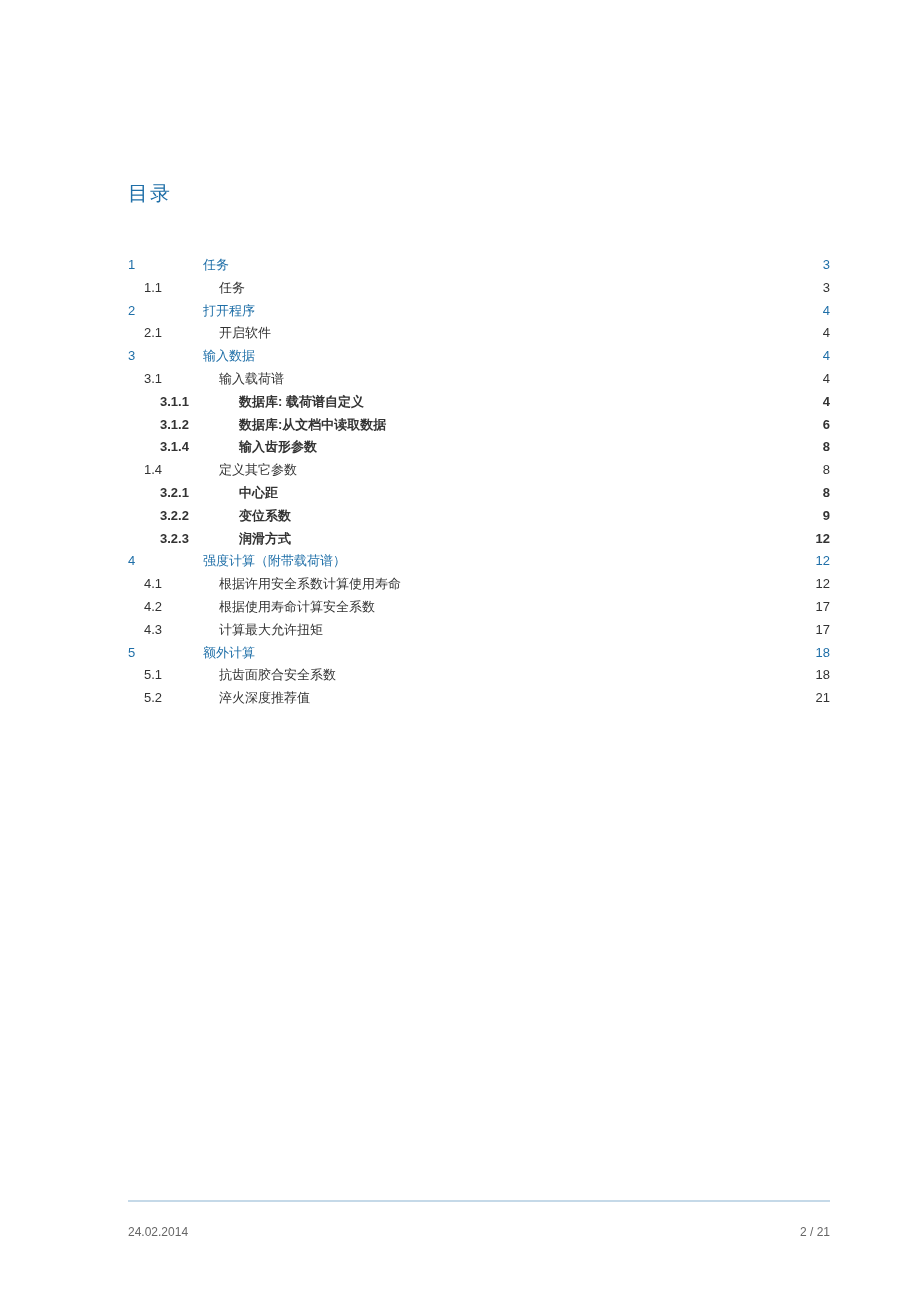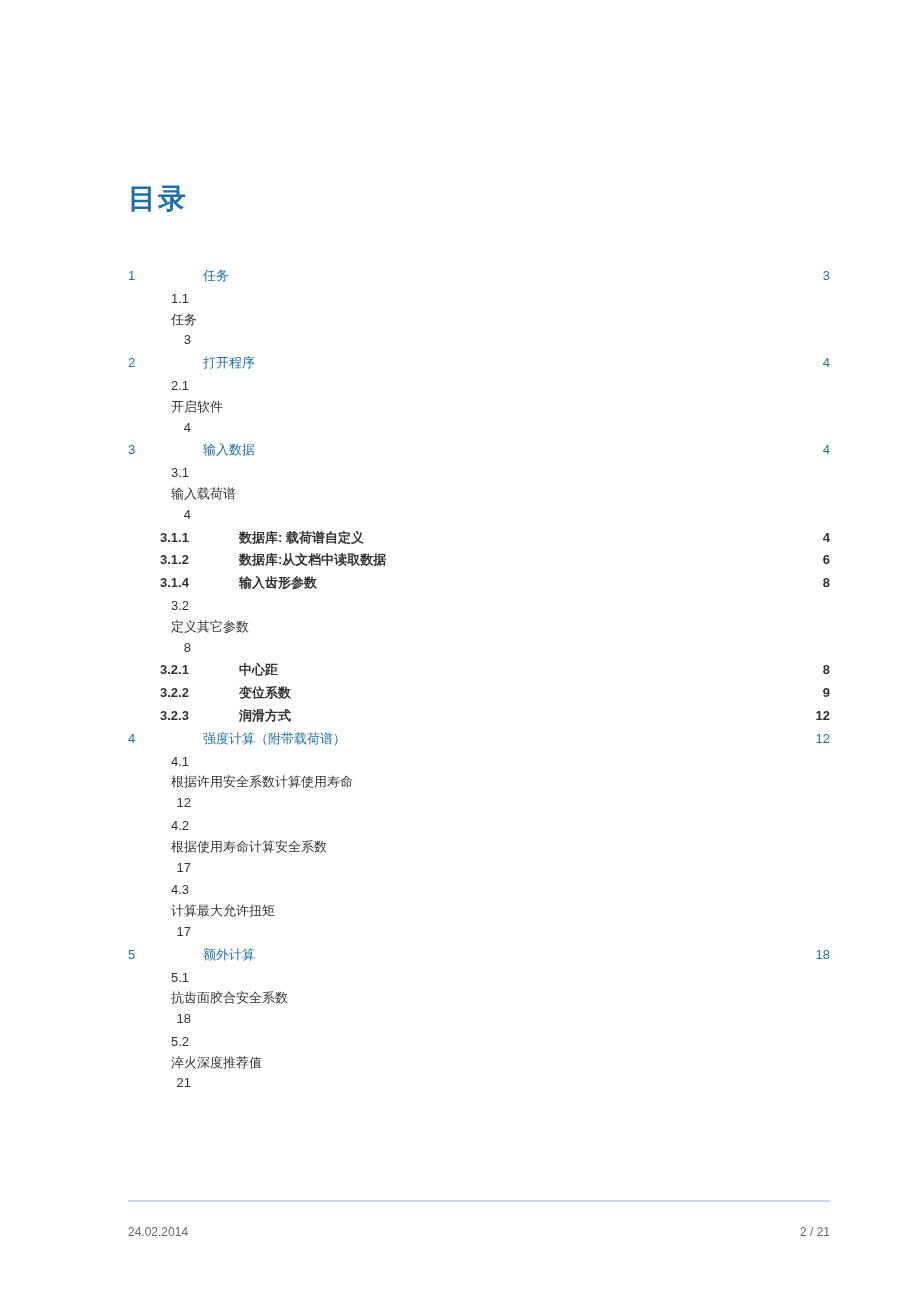--- a/index.html
+++ b/index.html
@@ -11,23 +11,23 @@
       width: 920px;
       height: 1302px;
       background: #ffffff;
       font-family: "Microsoft YaHei", "SimSun", sans-serif;
       position: relative;
     }
     .page-content {
       padding: 180px 90px 0 128px;
     }
     .toc-title {
-      font-size: 28px;
+      font-size: 20px;
       color: #1f6fa8;
-      font-weight: bold;
+      font-weight: normal;
       margin-bottom: 48px;
       letter-spacing: 2px;
     }
     .toc-list {
       list-style: none;
     }
     .toc-item {
       display: flex;
       align-items: baseline;
       font-size: 13px;
@@ -35,21 +35,20 @@
       margin-bottom: 2px;
       white-space: nowrap;
     }
     .toc-item.level-1 {
       color: #1f6fa8;
       padding-left: 0;
     }
     .toc-item.level-2 {
       color: #333333;
       padding-left: 16px;
-      flex-direction: column;
     }
     .toc-item.level-3 {
       color: #333333;
       padding-left: 32px;
       font-weight: bold;
     }
     .toc-number {
       display: inline-block;
       min-width: 48px;
       padding-right: 8px;
@@ -160,21 +159,21 @@
         <span class="toc-leader"></span>
         <span class="toc-page">6</span>
       </li>
       <li class="toc-item level-3">
         <span class="toc-number">3.1.4</span>
         <span class="toc-label">输入齿形参数</span>
         <span class="toc-leader"></span>
         <span class="toc-page">8</span>
       </li>
       <li class="toc-item level-2">
-        <span class="toc-number">3.2</span>
+        <span class="toc-number">1.4</span>
         <span class="toc-label">定义其它参数</span>
         <span class="toc-leader"></span>
         <span class="toc-page">8</span>
       </li>
       <li class="toc-item level-3">
         <span class="toc-number">3.2.1</span>
         <span class="toc-label">中心距</span>
         <span class="toc-leader"></span>
         <span class="toc-page">8</span>
       </li>

